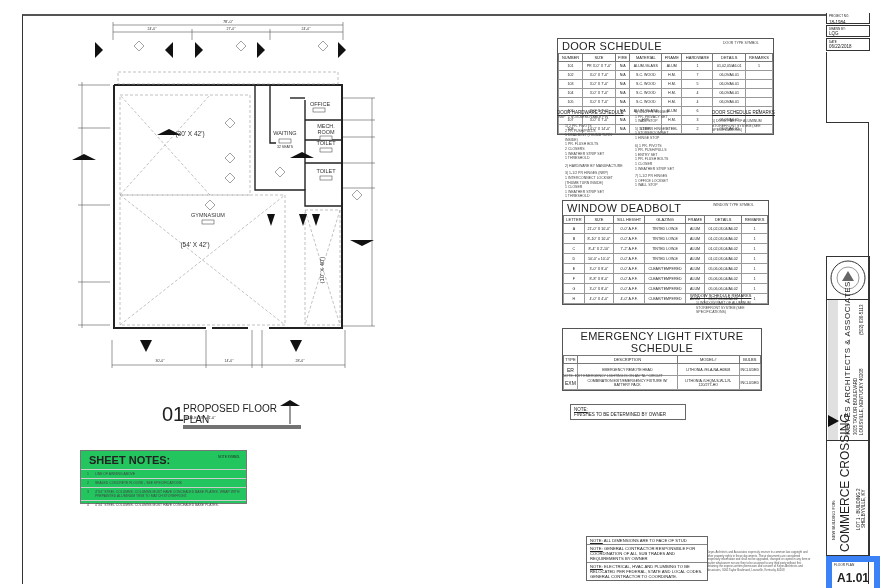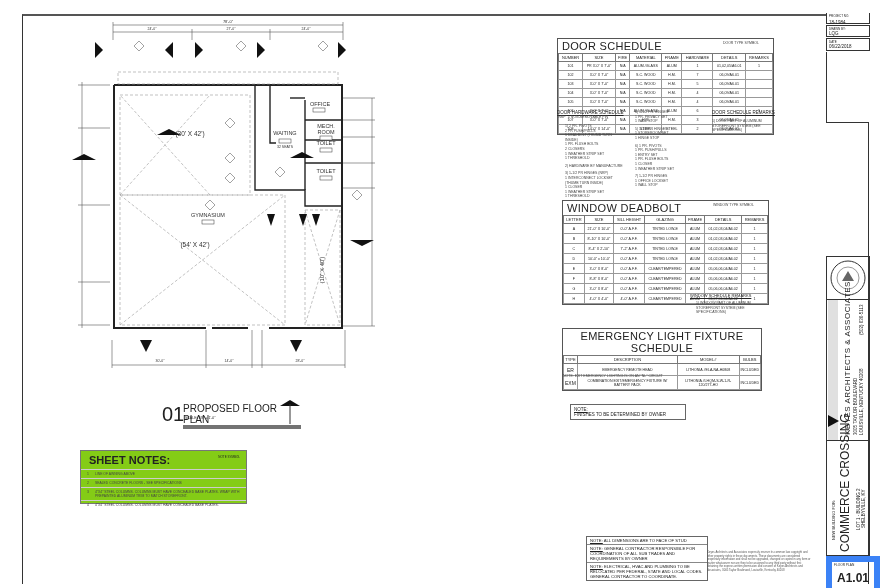--- a/index.html
+++ b/index.html
@@ -10,21 +10,21 @@
   .sched{position:absolute;border:1px solid #555;background:#fff;}
   .sched .title{font-size:11px;font-weight:normal;padding:1px 4px;letter-spacing:0.3px;}
   .sched table{width:100%;font-size:3.6px;}
   .sched th{font-size:4px;font-weight:normal;border:1px solid #777;padding:1px;text-align:center;}
   .sched td{border:1px solid #999;padding:1px;text-align:center;height:6px;}
   .small{font-size:3.5px;line-height:4.6px;color:#444;}
   .ul{text-decoration:underline;}
   .tblock-box{position:absolute;border:1px solid #333;background:#fff;font-size:4px;}
   .vtext{position:absolute;transform-origin:left top;transform:rotate(-90deg);white-space:nowrap;}
   .note-box{position:absolute;border:1px solid #666;font-size:4.5px;padding:2px 3px;line-height:5px;}
-  .sheetnotes{position:absolute;border:1px solid #777;background:#84cc16;}
+  .sheetnotes{position:absolute;border:1px solid #777;background:#22c55e;}
   .sheetnotes .hd{font-size:11px;font-weight:bold;padding:3px 8px;}
   .sheetnotes .row{font-size:3.4px;border-top:1px solid #ccc;padding:2px 6px;display:flex;gap:6px;color:#444;}
 </style>
 </head>
 <body>
 
 <div class="sheet"></div>
 
 <svg class="abs" style="left:0;top:0" width="560" height="440">
   <g stroke="#555" stroke-width="0.6" fill="none">

